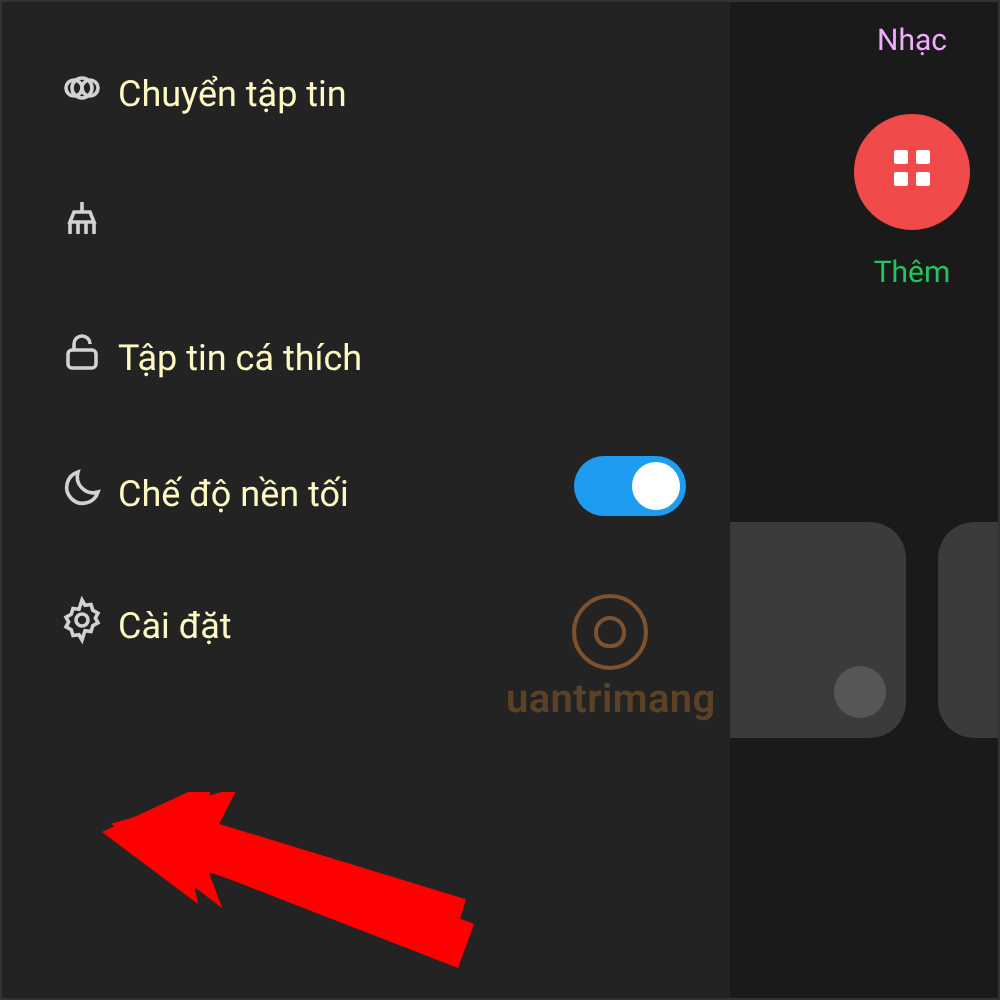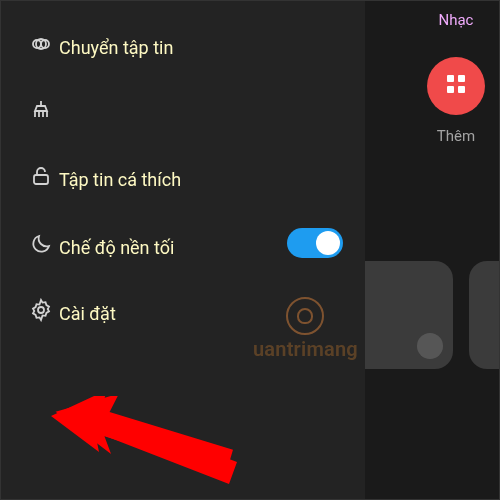--- a/index.html
+++ b/index.html
@@ -38,21 +38,21 @@
     width: 58px; height: 58px;
     border-radius: 50%;
     background: #f04a4a;
     display: flex;
     align-items: center;
     justify-content: center;
   }
   .bg-circle svg { width: 24px; height: 24px; fill: #fff; }
   .bg-more-label {
     font-size: 15px;
-    color: #a3a3a3;
+    color: #22c55e;
     margin-top: 6px;
   }
   .bg-cards {
     position: absolute;
     top: 260px;
     right: 0;
     display: flex;
     gap: 16px;
   }
   .bg-card {

